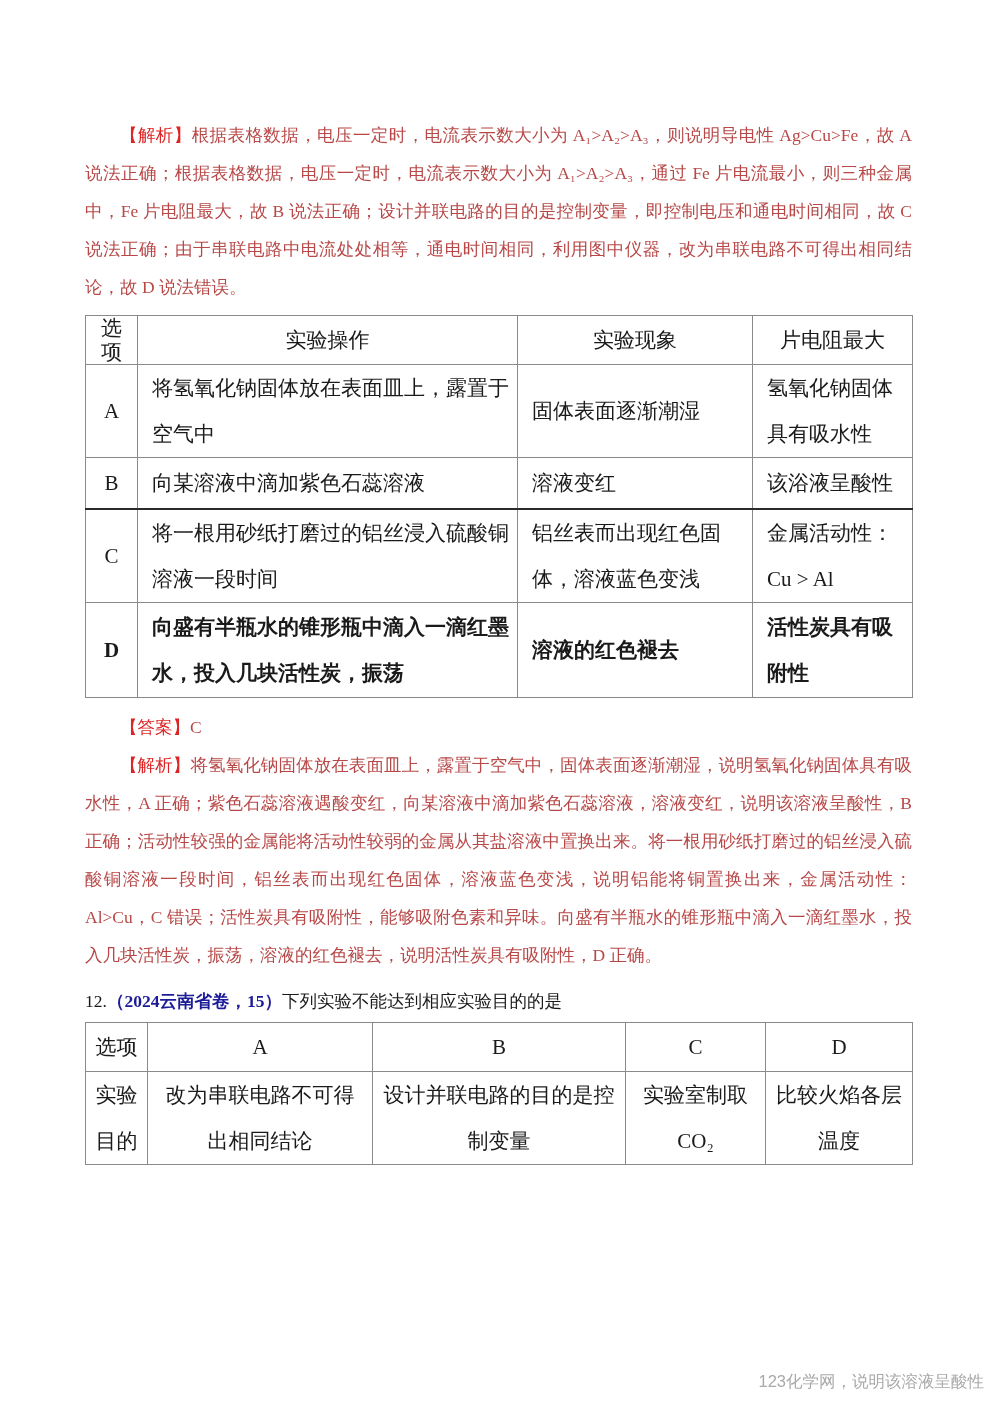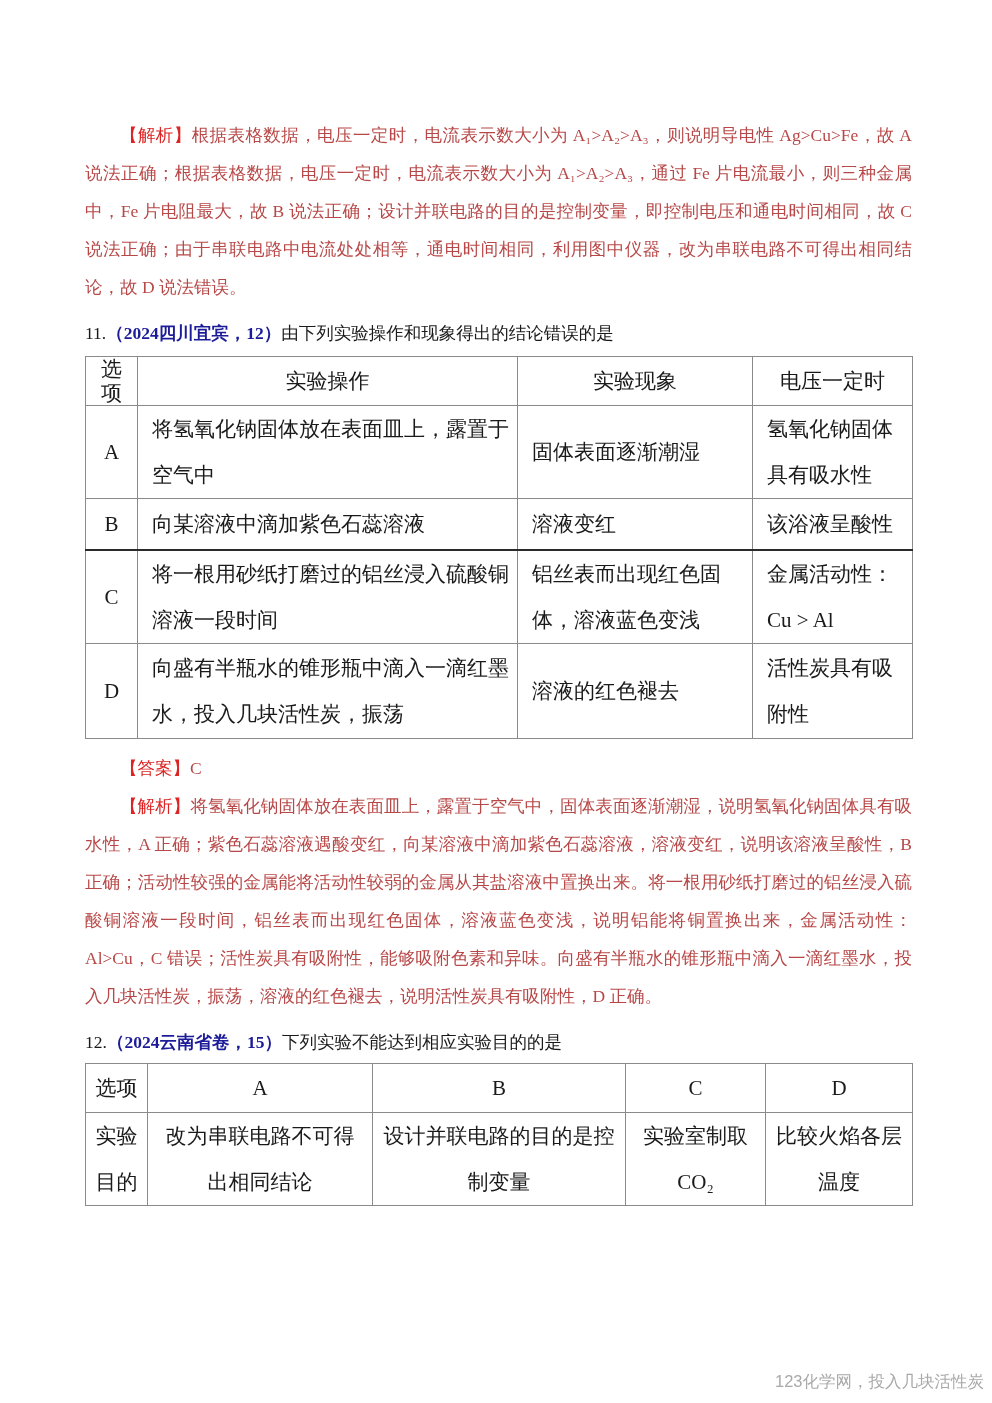--- a/index.html
+++ b/index.html
@@ -61,21 +61,21 @@
     font-weight: normal;
     padding: 0 8px;
     overflow: hidden;
   }
   th { text-align: center; height: 48px; line-height: 24px; }
   td.opt { text-align: center; }
   td.body-cell { text-align: left; padding: 0 8px 0 14px; line-height: 46px; }
   tr.hA td { height: 90px; }
   tr.hB td { height: 50px; }
   tr.hC td { height: 90px; }
-  tr.hD td { height: 94px; }
+  tr.hD td { height: 94px; font-weight: bold; }
   tr.dark-top td { border-top: 2px solid #2a2a2a; }
   table.t2 td { text-align: center; height: 92px; line-height: 46px; }
   table.t2 td.rowlabel { padding: 0 4px; }
 
   
   .footer {
     position: absolute;
     left: 0; right: 0;
     top: 1295px;
     text-align: center;
@@ -94,35 +94,34 @@
   }
 </style>
 </head>
 <body>
 
 <div class="page">
   <div class="content">
 
     <p class="analysis first-para"><span class="label-red">【解析】</span><span class="body-red">根据表格数据，电压一定时，电流表示数大小为 A₁&gt;A₂&gt;A₃，则说明导电性 Ag&gt;Cu&gt;Fe，故 A 说法正确；根据表格数据，电压一定时，电流表示数大小为 A₁&gt;A₂&gt;A₃，通过 Fe 片电流最小，则三种金属中，Fe 片电阻最大，故 B 说法正确；设计并联电路的目的是控制变量，即控制电压和通电时间相同，故 C 说法正确；由于串联电路中电流处处相等，通电时间相同，利用图中仪器，改为串联电路不可得出相同结论，故 D 说法错误。</span></p>
 
-    <p class="question"><span>11.</span><span class="source">（2024四川宜宾，12）</span><span>由下列实验操作和现象得出的结论错误的是</span></p>
 
     <table class="t1">
       <colgroup>
         <col style="width:52px">
           <col style="width:380px">
           <col style="width:235px">
           <col style="width:160px">
       </colgroup>
       <tbody>
           <tr>
         <th>选项</th>
         <th>实验操作</th>
         <th>实验现象</th>
-        <th>电压一定时</th>
+        <th>片电阻最大</th>
       </tr>
       <tr class="hA">
         <td class="opt">A</td>
         <td class="body-cell">将氢氧化钠固体放在表面皿上，露置于空气中</td>
         <td class="body-cell">固体表面逐渐潮湿</td>
         <td class="body-cell">氢氧化钠固体具有吸水性</td>
       </tr>
       <tr class="hB">
         <td class="opt">B</td>
         <td class="body-cell">向某溶液中滴加紫色石蕊溶液</td>
@@ -172,14 +171,14 @@
         <td>设计并联电路的目的是控制变量</td>
         <td>实验室制取CO₂</td>
         <td>比较火焰各层温度</td>
       </tr>
     </tbody>
       </table>
 
   </div>
 
 
-  <div class="watermark">123化学网，投入几块活性炭</div>
+  <div class="watermark">123化学网，说明该溶液呈酸性</div>
 </div>
 
 </body></html>

